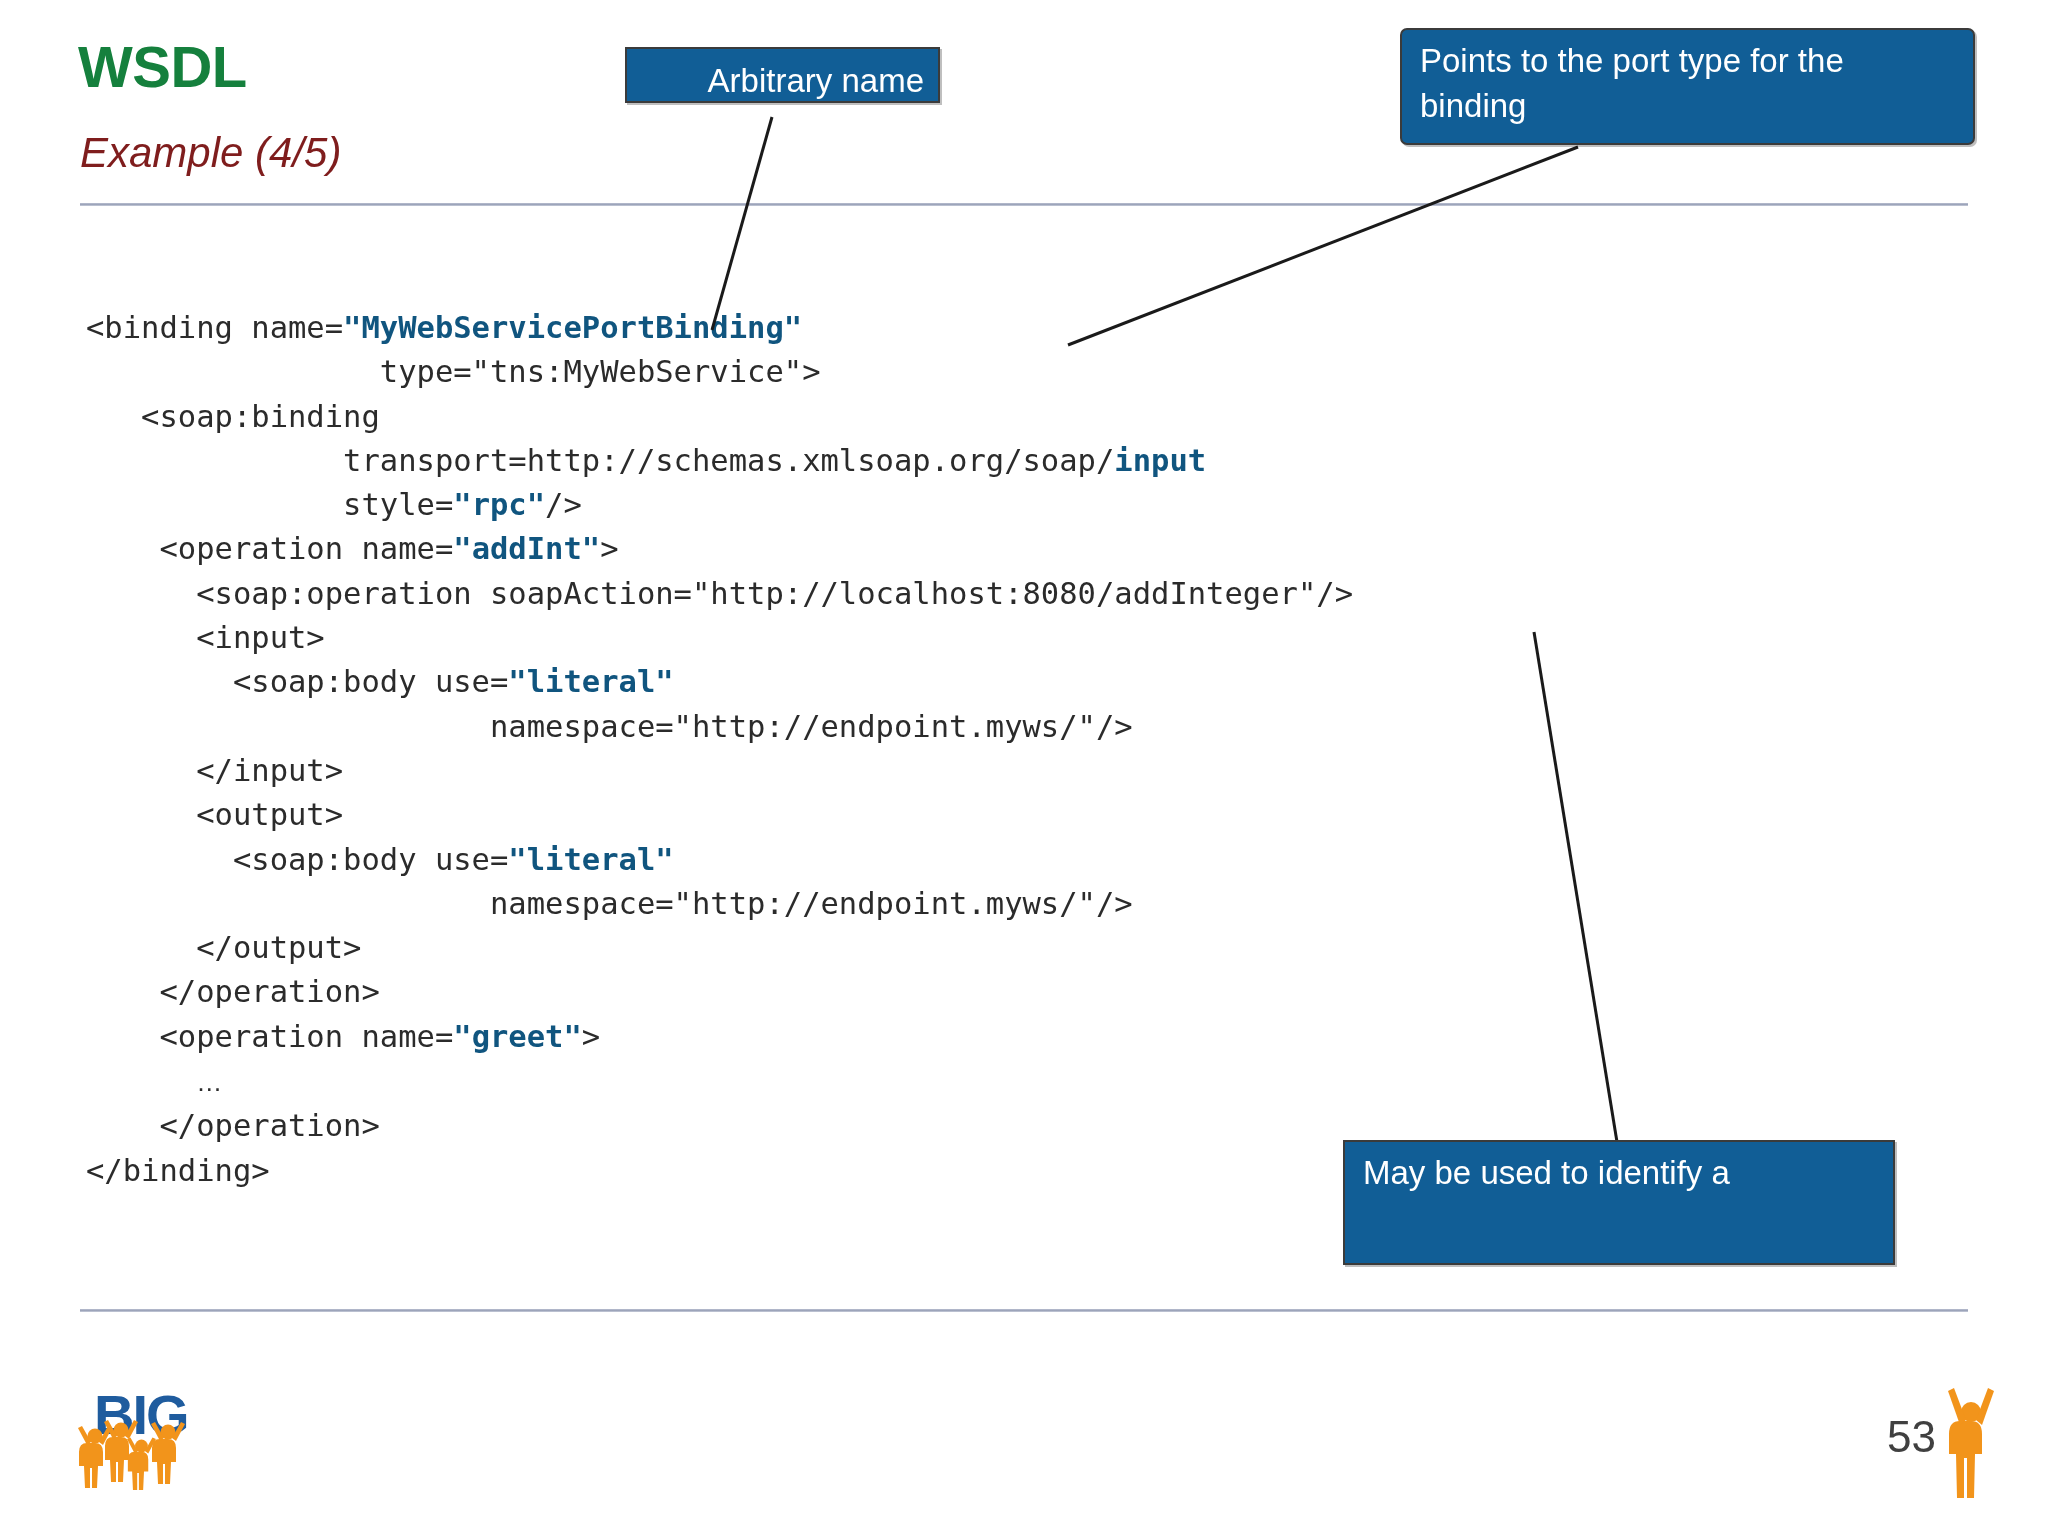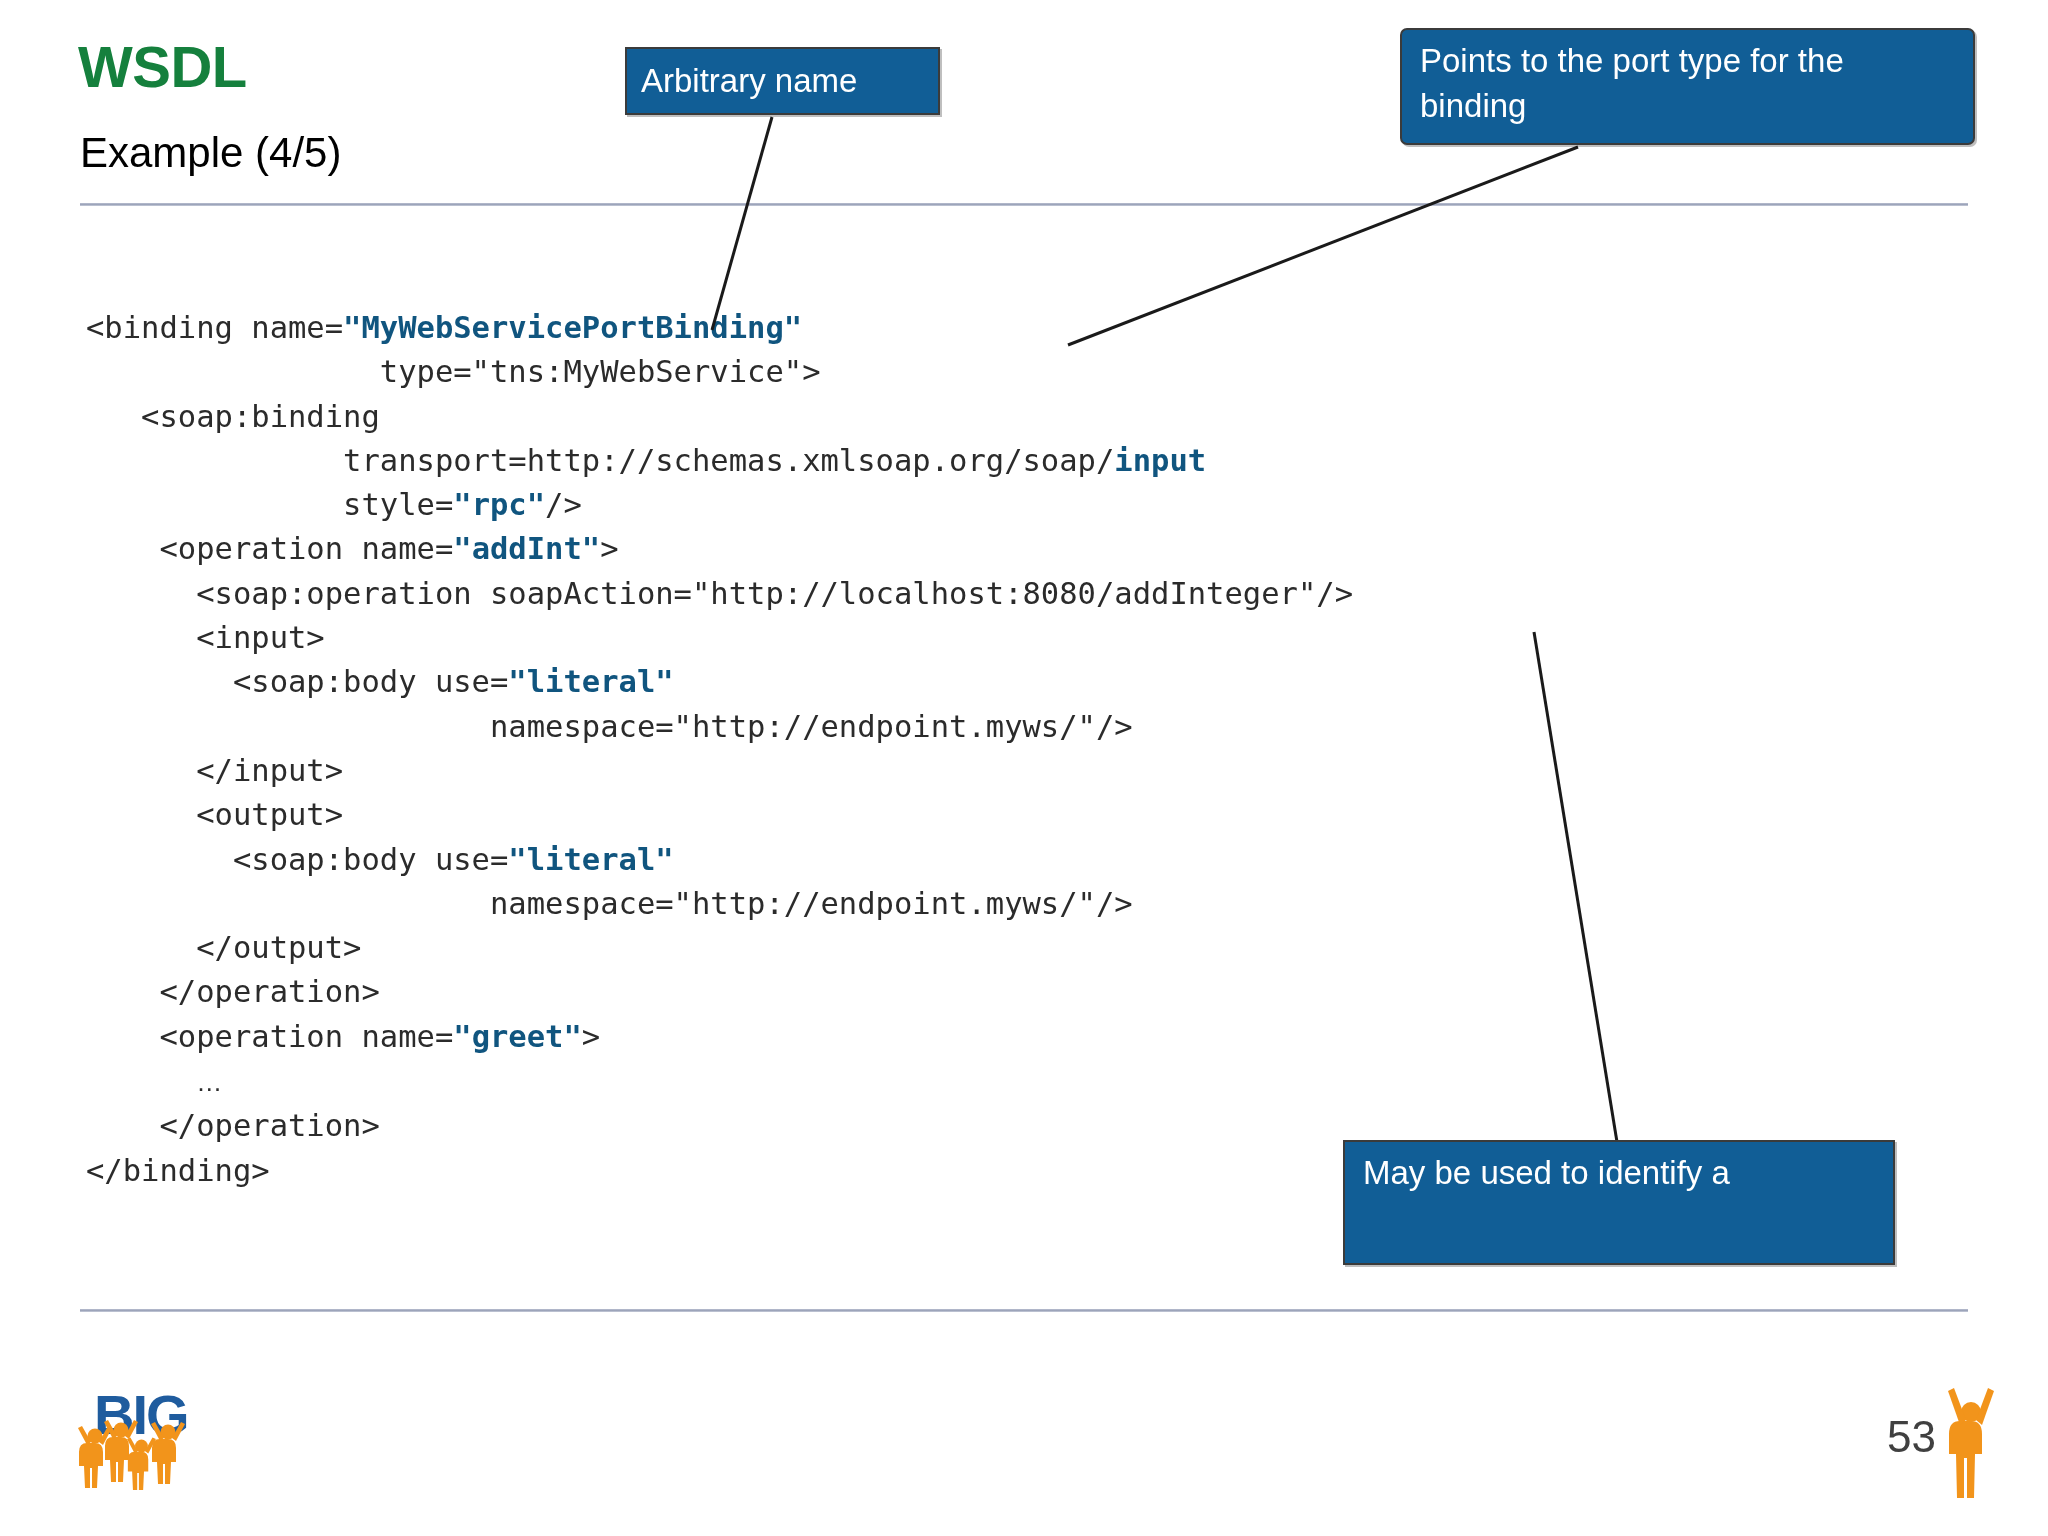--- a/index.html
+++ b/index.html
@@ -28,22 +28,23 @@
     font-weight: bold;
     color: #15803d;
     letter-spacing: -0.5px;
     line-height: 1;
   }
   #subtitle {
     position: absolute;
     left: 80px;
     top: 132px;
     font-size: 42px;
-    color: #000000;
+    color: #7f1d1d;
     line-height: 1;
+    font-style: italic;
   }
   .rule {
     position: absolute;
     left: 80px;
     width: 1888px;
     height: 3px;
     background: linear-gradient(to bottom, #b9bfd0 0%, #9aa2b8 55%, #cdd2de 100%);
   }
   #rule-top { top: 203px; }
   #rule-bottom { top: 1309px; }
@@ -78,23 +79,23 @@
     line-height: 45px;
     box-sizing: border-box;
     padding: 8px 14px 8px 18px;
     border: 2px solid #3b3b3b;
     box-shadow: 2px 2px 0 rgba(0,0,0,0.25);
   }
   #callout-arbitrary {
     left: 625px;
     top: 47px;
     width: 315px;
-    height: 68px;
+    height: 56px;
     padding-top: 9px;
-    text-align: left;
+    text-align: right;
     padding-left: 14px;
   }
   #callout-porttype {
     left: 1400px;
     top: 28px;
     width: 575px;
     height: 117px;
     border-radius: 7px;
   }
   #callout-soaprequest {

